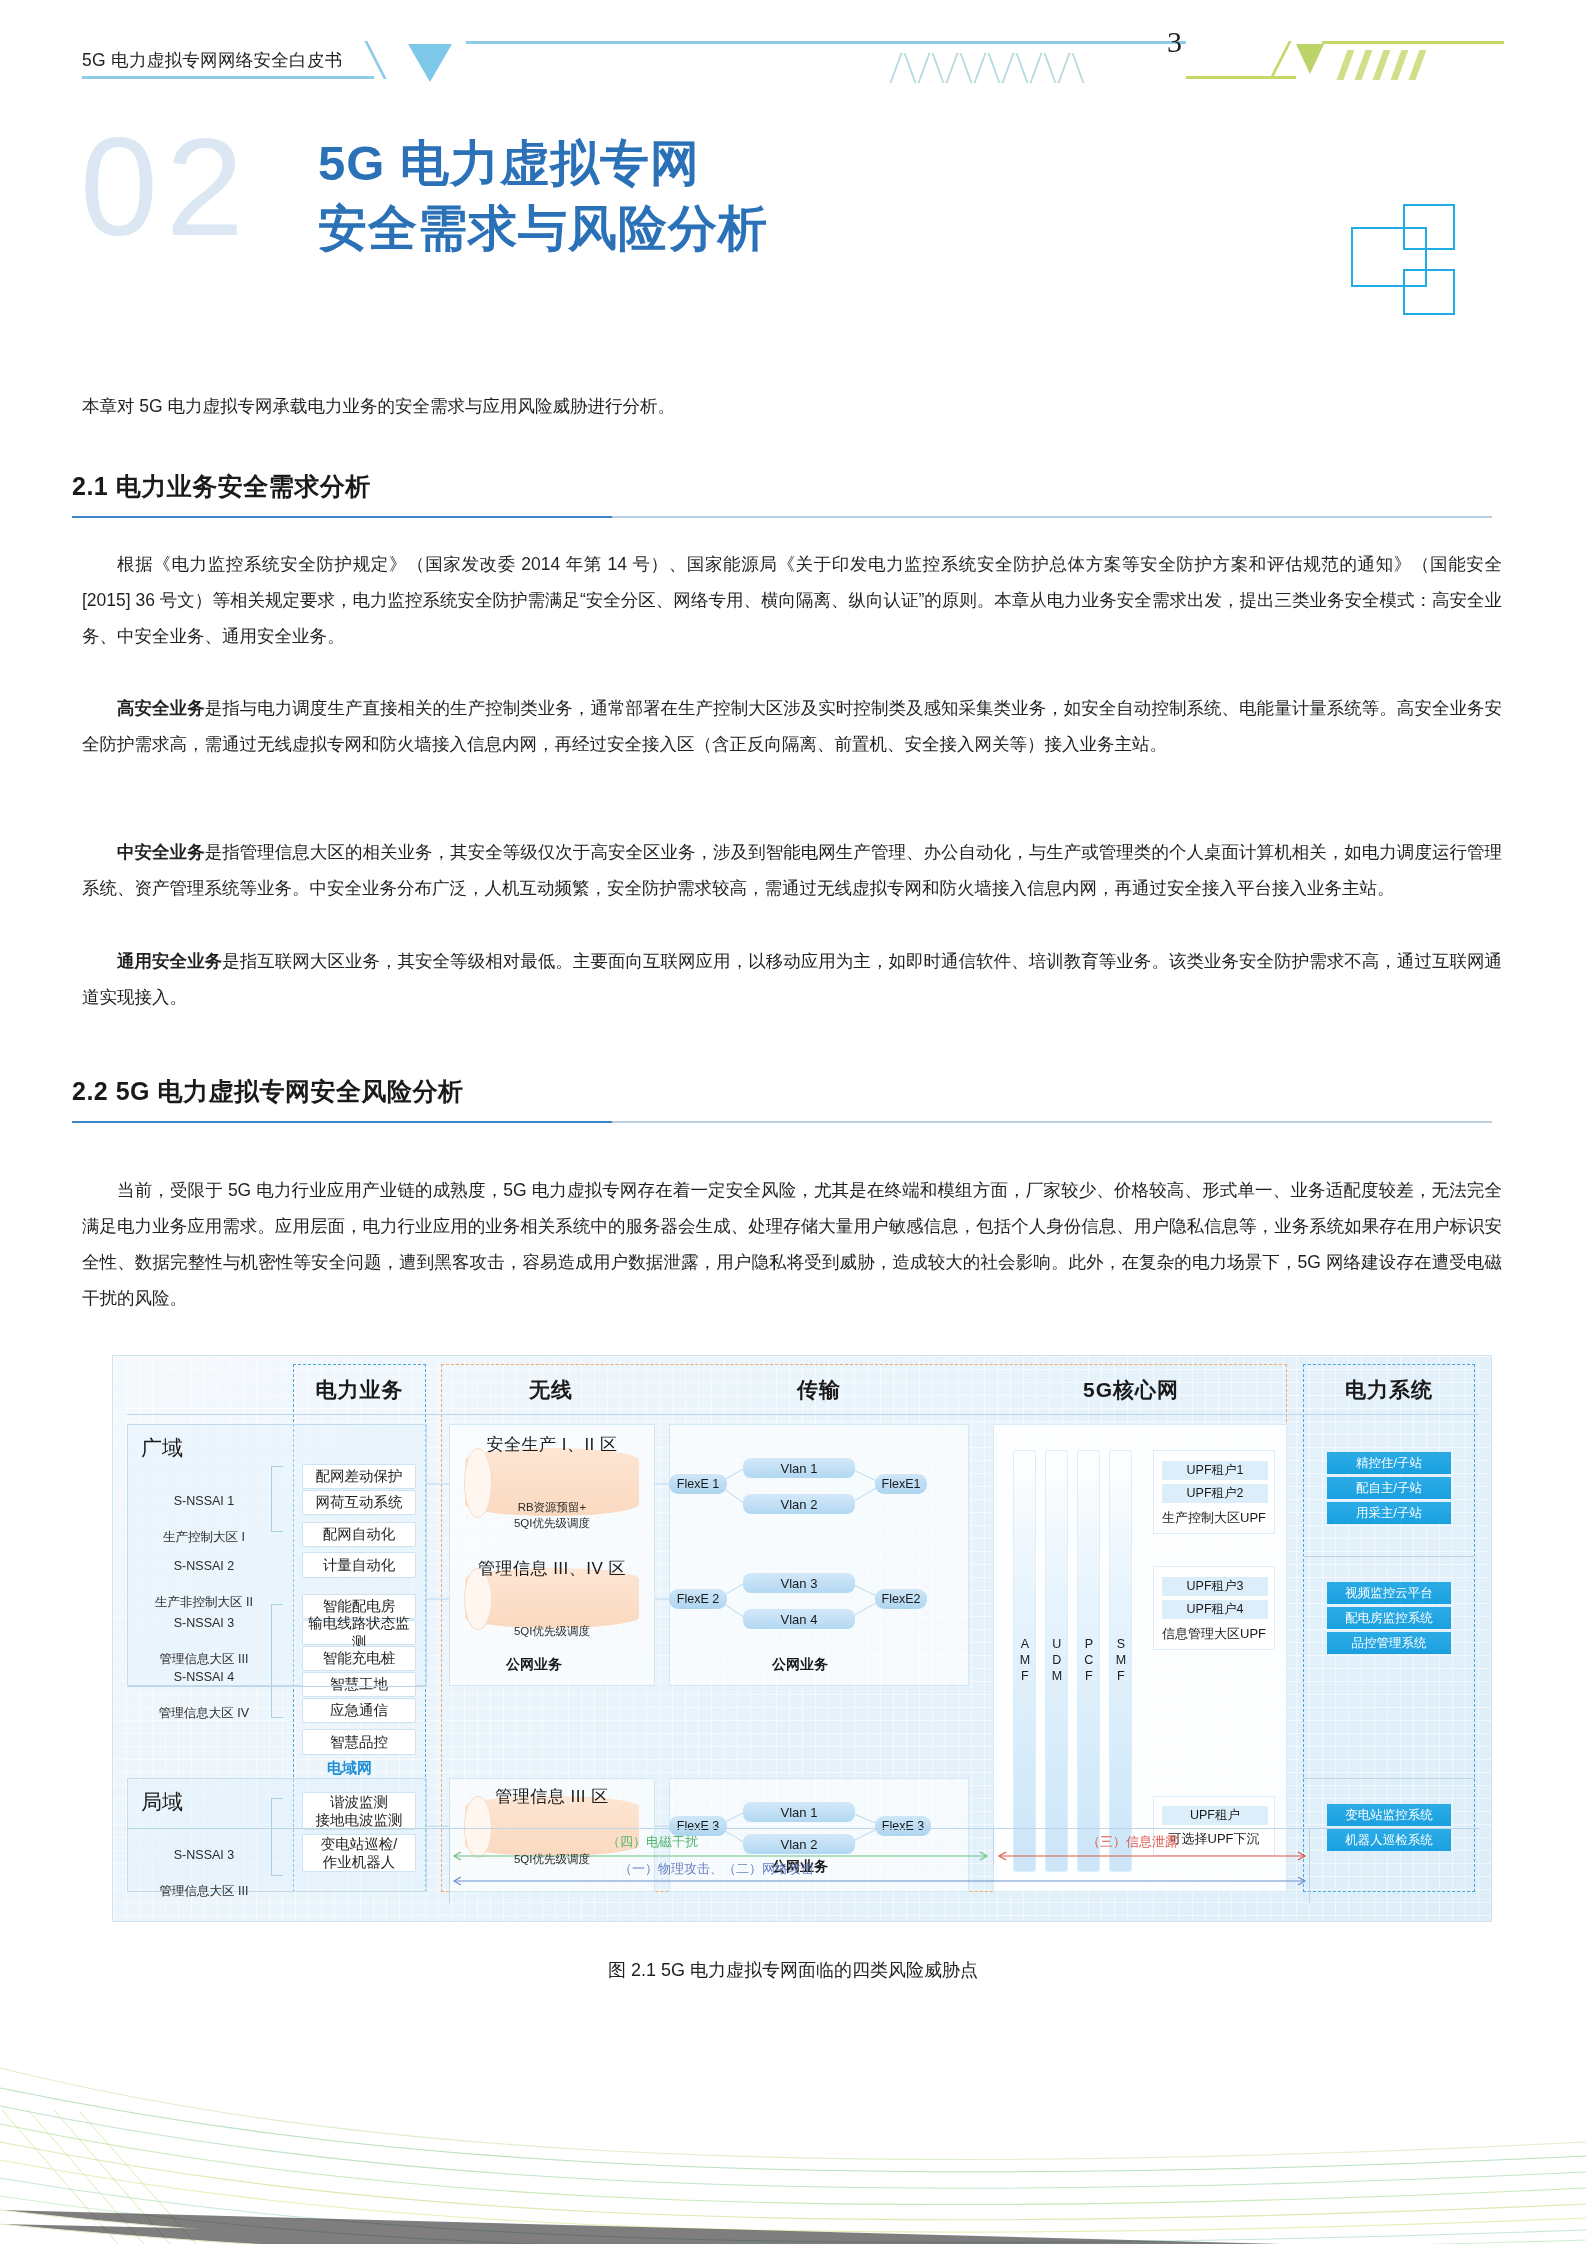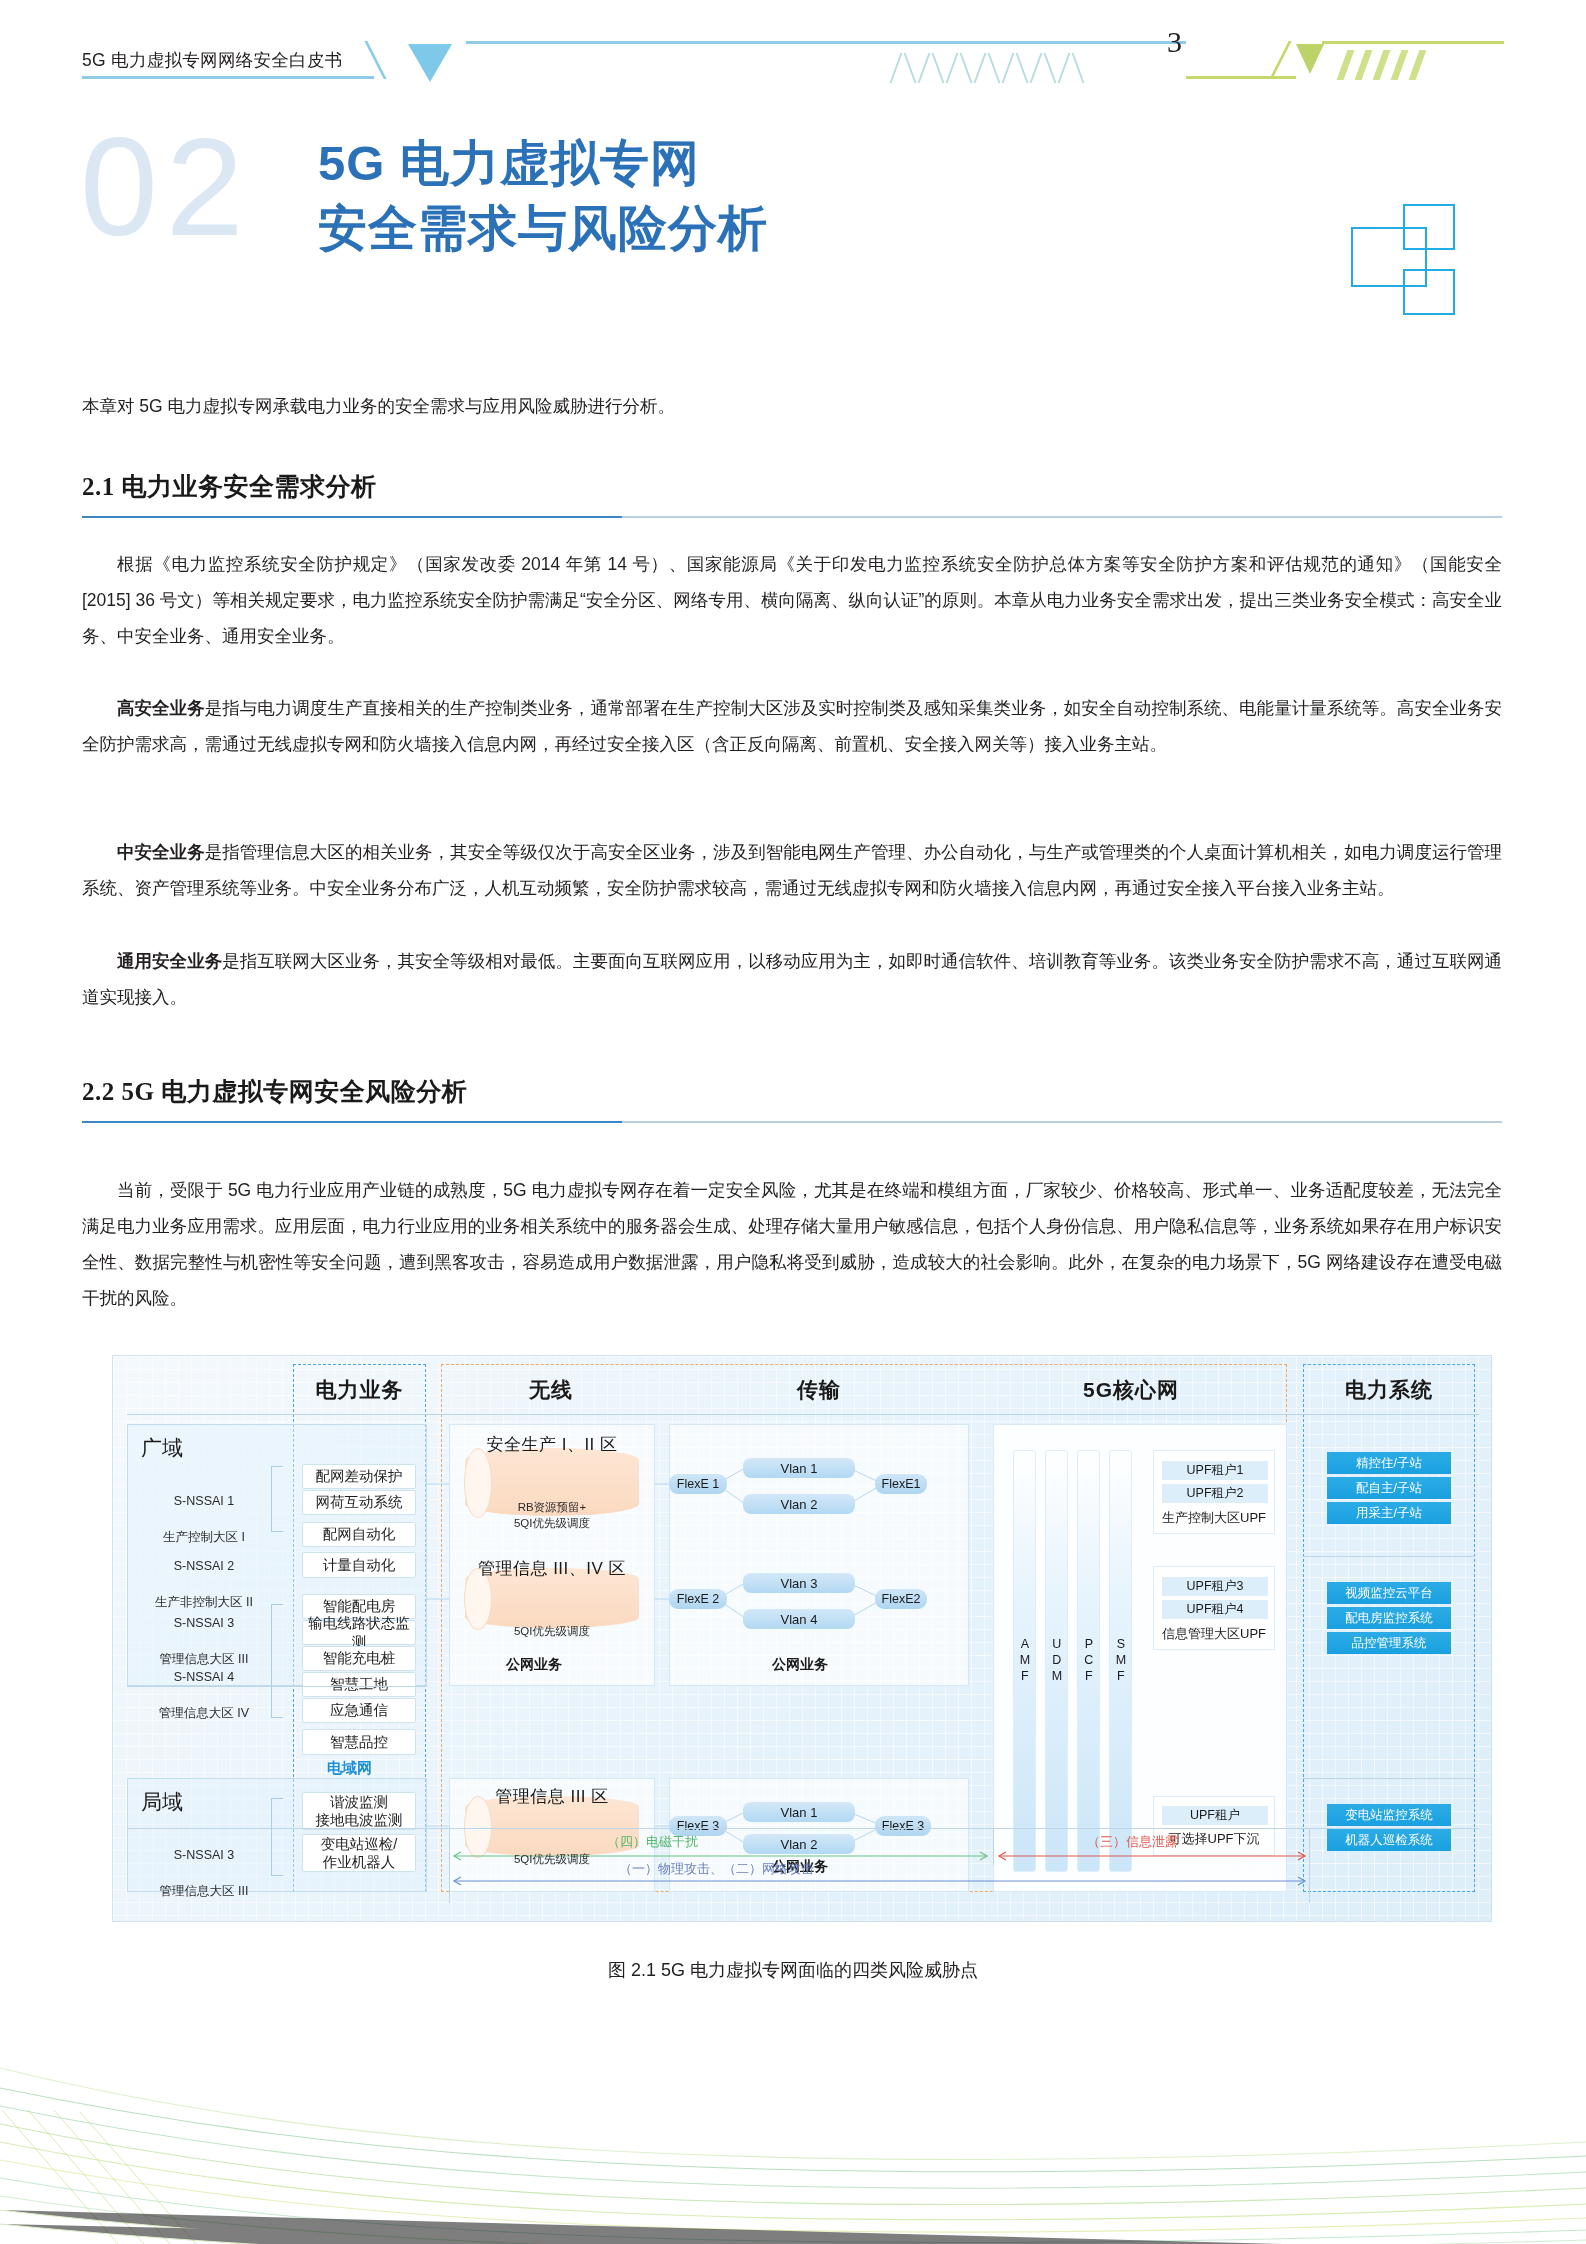--- a/index.html
+++ b/index.html
@@ -160,23 +160,22 @@
     position: absolute;
     left: 82px; top: 390px;
     width: 1420px;
     font-size: 17.5px;
     line-height: 1.9;
     color: #231f20;
   }
 
   .sec-head {
     position: absolute;
-    left: 82px;
+    left: 72px;
     width: 1420px;
-    font-family: Liberation Serif, serif;
   }
   .sec-head .t {
     font-size: 25px;
     font-weight: bold;
     color: #1a1a1a;
     letter-spacing: 0.5px;
   }
   .sec-head .rule {
     margin-top: 13px;
     height: 2px;

